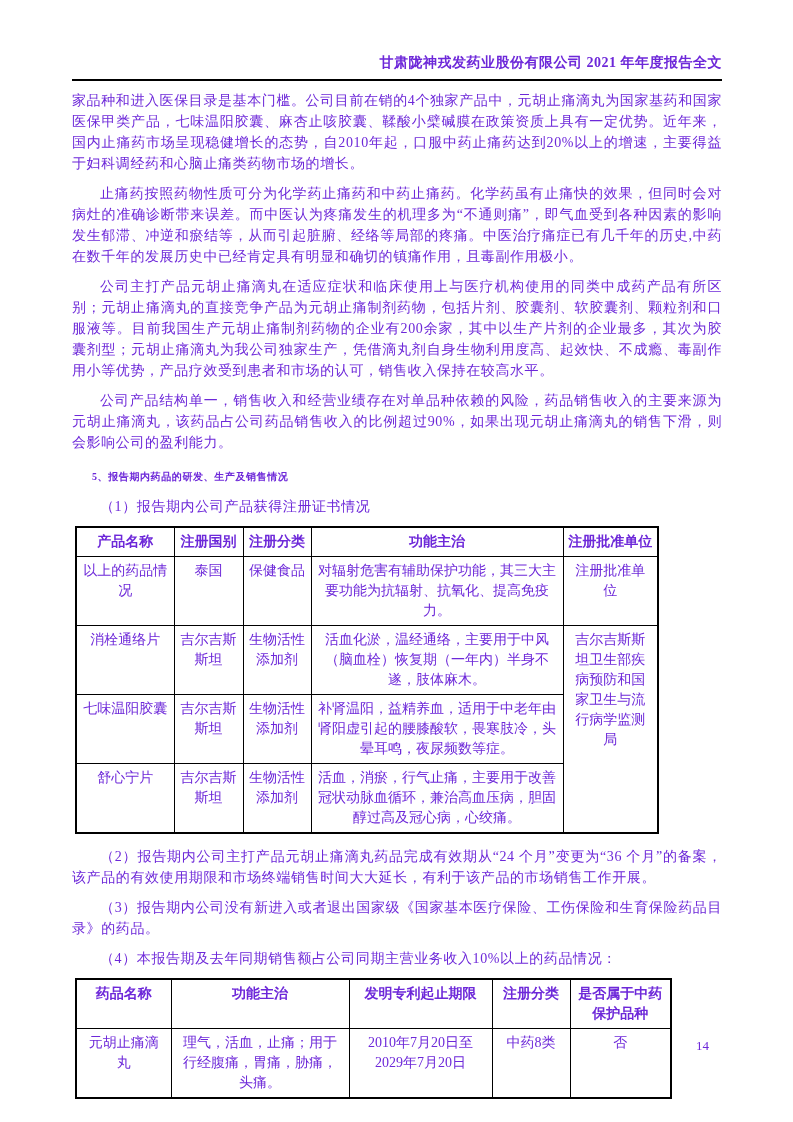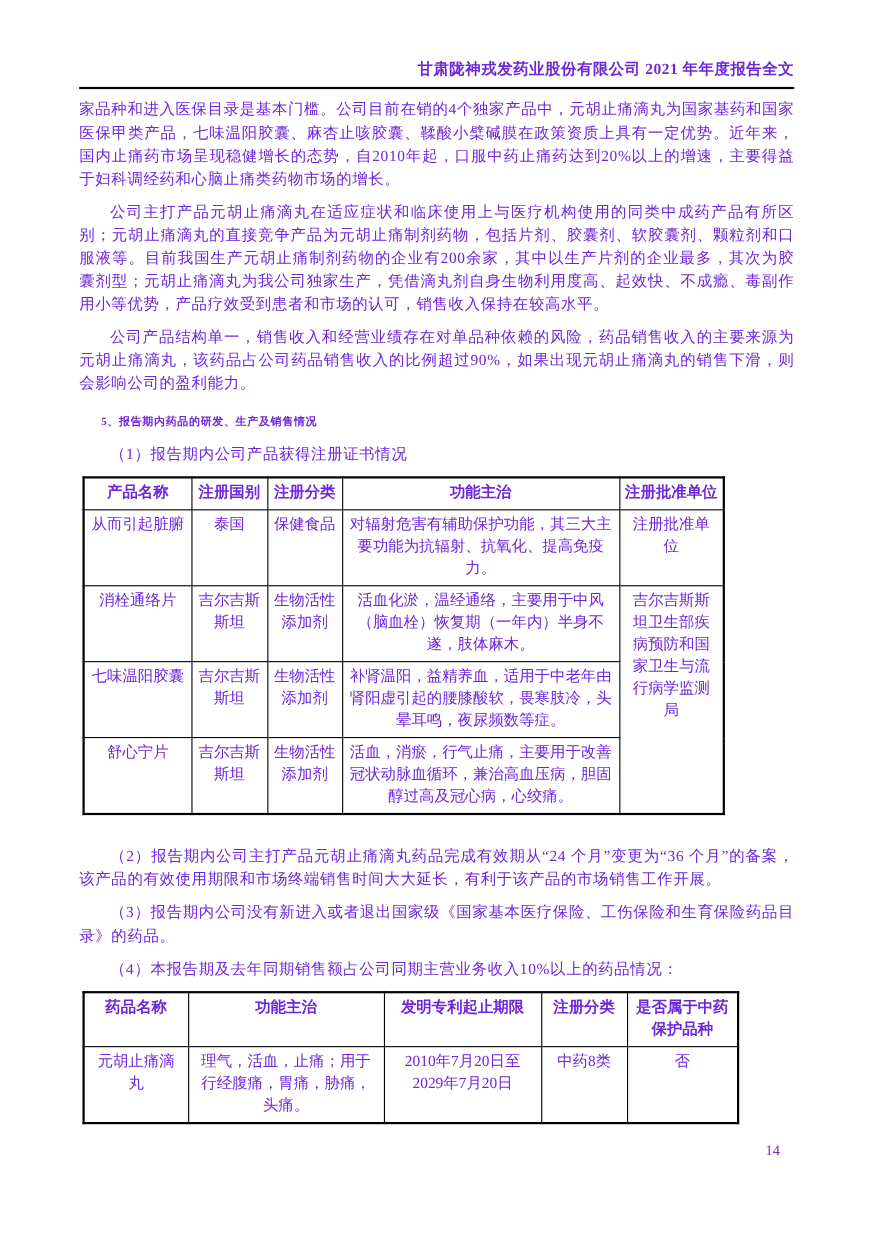--- a/index.html
+++ b/index.html
@@ -43,21 +43,21 @@
     font-size:14px;
     text-indent:2em;
     letter-spacing:0.6px;
     margin:9px 0;
     line-height:21px;
   }
   table.doc-table {
     border-collapse:collapse;
     table-layout:fixed;
     border:2px solid #000;
-    margin:8px 0 28px 3px;
+    margin:8px 0 12px 3px;
   }
   table.t1 { width:582px; }
   table.t2 { width:595px; }
   .doc-table th, .doc-table td {
     border:1px solid #000;
     font-size:14px;
     line-height:20px;
     padding:4px 5px;
     vertical-align:top;
     text-align:center;
@@ -74,20 +74,21 @@
 </head>
 <body>
 
 <div class="page">
 
   <div class="doc-header">
     <span>甘肃陇神戎发药业股份有限公司 2021 年年度报告全文</span>
   </div>
 
   <p class="body first">家品种和进入医保目录是基本门槛。公司目前在销的4个独家产品中，元胡止痛滴丸为国家基药和国家医保甲类产品，七味温阳胶囊、麻杏止咳胶囊、鞣酸小檗碱膜在政策资质上具有一定优势。近年来，国内止痛药市场呈现稳健增长的态势，自2010年起，口服中药止痛药达到20%以上的增速，主要得益于妇科调经药和心脑止痛类药物市场的增长。</p>
+  <p class="body">止痛药按照药物性质可分为化学药止痛药和中药止痛药。化学药虽有止痛快的效果，但同时会对病灶的准确诊断带来误差。而中医认为疼痛发生的机理多为“不通则痛”，即气血受到各种因素的影响发生郁滞、冲逆和瘀结等，从而引起脏腑、经络等局部的疼痛。中医治疗痛症已有几千年的历史,中药在数千年的发展历史中已经肯定具有明显和确切的镇痛作用，且毒副作用极小。</p>
   <p class="body">公司主打产品元胡止痛滴丸在适应症状和临床使用上与医疗机构使用的同类中成药产品有所区别；元胡止痛滴丸的直接竞争产品为元胡止痛制剂药物，包括片剂、胶囊剂、软胶囊剂、颗粒剂和口服液等。目前我国生产元胡止痛制剂药物的企业有200余家，其中以生产片剂的企业最多，其次为胶囊剂型；元胡止痛滴丸为我公司独家生产，凭借滴丸剂自身生物利用度高、起效快、不成瘾、毒副作用小等优势，产品疗效受到患者和市场的认可，销售收入保持在较高水平。</p>
   <p class="body">公司产品结构单一，销售收入和经营业绩存在对单品种依赖的风险，药品销售收入的主要来源为元胡止痛滴丸，该药品占公司药品销售收入的比例超过90%，如果出现元胡止痛滴丸的销售下滑，则会影响公司的盈利能力。</p>
 
   <p class="h-num">5、报告期内药品的研发、生产及销售情况</p>
   <p class="h-sub">（1）报告期内公司产品获得注册证书情况</p>
 
   <table class="doc-table t1">
     <colgroup>
       <col style="width:98px">
         <col style="width:69px">
@@ -97,21 +98,21 @@
     </colgroup>
     <tbody>
         <tr>
       <th>产品名称</th>
       <th>注册国别</th>
       <th>注册分类</th>
       <th>功能主治</th>
       <th>注册批准单位</th>
     </tr>
     <tr>
-      <td>从而引起脏腑</td>
+      <td>以上的药品情况</td>
       <td>泰国</td>
       <td>保健食品</td>
       <td class="func">对辐射危害有辅助保护功能，其三大主要功能为抗辐射、抗氧化、提高免疫力。</td>
       <td>注册批准单位</td>
     </tr>
     <tr>
       <td>消栓通络片</td>
       <td>吉尔吉斯斯坦</td>
       <td>生物活性添加剂</td>
       <td class="func">活血化淤，温经通络，主要用于中风（脑血栓）恢复期（一年内）半身不遂，肢体麻木。</td>

